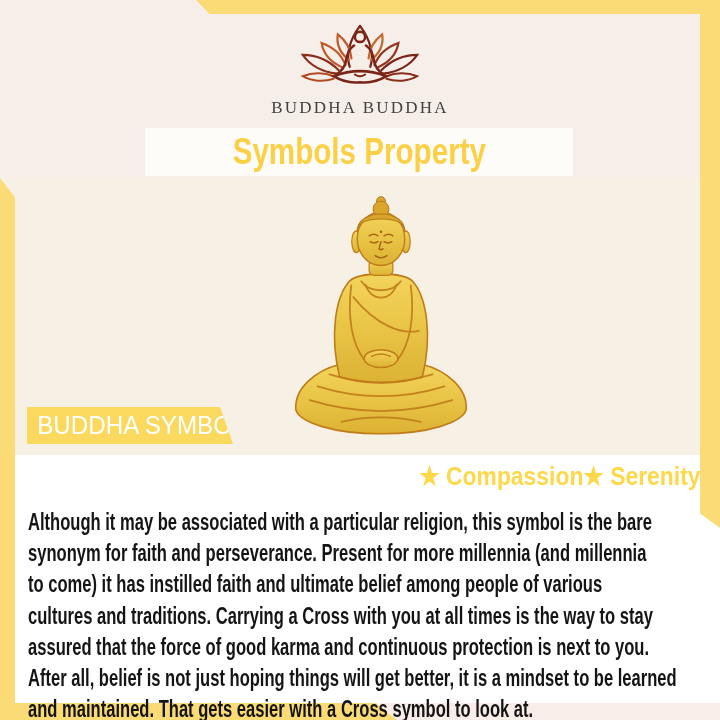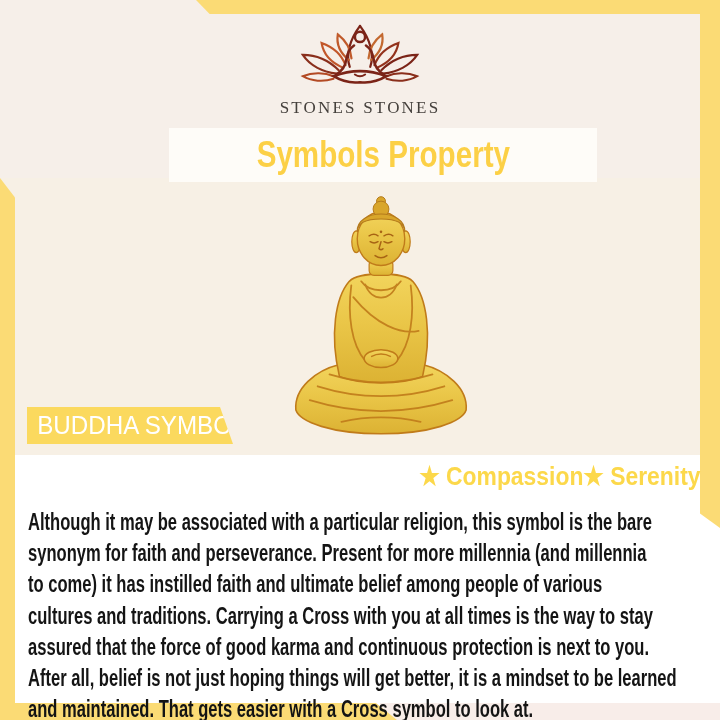--- a/index.html
+++ b/index.html
@@ -21,22 +21,22 @@
   .ribbon-left{left:0;top:178px;width:15px;height:542px;
     clip-path:polygon(0 0,100% 3.6%,100% 100%,0 100%);}
   .ribbon-bottom{left:0;top:703px;width:397px;height:17px;
     clip-path:polygon(0 0,94.7% 0,100% 100%,0 100%);}
   
   .logo-lotus{position:absolute;left:296px;top:24px;width:128px;height:72px;}
   .brand-name{position:absolute;left:0;top:98px;width:720px;text-align:center;
     font-family:"Liberation Serif",serif;font-size:17px;letter-spacing:2.2px;
     color:#45403c;font-weight:400;}
   
-  .title-band{position:absolute;left:145px;top:128px;width:428px;height:54px;
-    background:#fefcf8;display:flex;align-items:center;justify-content:center;margin-left:24px;}
+  .title-band{position:absolute;left:145px;top:128px;width:428px;height:48px;
+    background:#fefcf8;display:flex;align-items:center;justify-content:center;}
   .title-text{font-size:37px;font-weight:700;color:#fcd046;white-space:nowrap;
     transform:scaleX(.8);transform-origin:center;}
   
   .buddha-art{position:absolute;left:282px;top:186px;width:198px;height:258px;}
   
   .tag-banner{position:absolute;left:27px;top:407px;width:206px;height:37px;
     background:#fbd95e;clip-path:polygon(0 0,93.7% 0,100% 100%,0 100%);
     display:flex;align-items:center;}
   .tag-text{color:#ffffff;font-size:26px;font-weight:400;white-space:nowrap;
     padding-left:11px;transform:scaleX(.93);transform-origin:left center;}
@@ -77,21 +77,21 @@
     <path d="M95,51 C109,45 118,35 120,22 C106,27 96,37 92,48" stroke="#93331d" stroke-width="2.6"></path>
     <path d="M102,58 C119,56 134,48 142,36 C125,36 110,44 100,54" stroke="#7b2418" stroke-width="2.6"></path>
     <path d="M106,64 C118,68 132,67 142,61 C130,56 116,57 106,61" stroke="#8a2f1c" stroke-width="2.4"></path>
 
     <circle cx="75" cy="15" r="6" stroke="#7b2418" stroke-width="3"></circle>
     <path d="M68,25 C62,29 60,35 59,41 C58,49 54,55 47,59" stroke="#7b2418" stroke-width="3"></path>
     <path d="M82,25 C88,29 90,35 91,41 C92,49 96,55 103,59" stroke="#7b2418" stroke-width="3"></path>
     <path d="M44,61 Q75,49 106,61 Q91,70 75,68 Q59,70 44,61 Z" stroke="#7b2418" stroke-width="3"></path>
     <path d="M69,59 Q75,63 81,59" stroke="#7b2418" stroke-width="2.4"></path>
   </svg>
-  <div class="brand-name">STONES STONES</div>
+  <div class="brand-name">BUDDHA BUDDHA</div>
 
   <div class="title-band">
     <div class="title-text">Symbols Property</div>
   </div>
 
   <svg class="buddha-art" viewBox="0 0 200 260">
     <defs>
       <linearGradient id="gold" x1="0" y1="0" x2="0" y2="1">
         <stop offset="0" stop-color="#f2d45c"></stop>
         <stop offset=".45" stop-color="#eac648"></stop>

